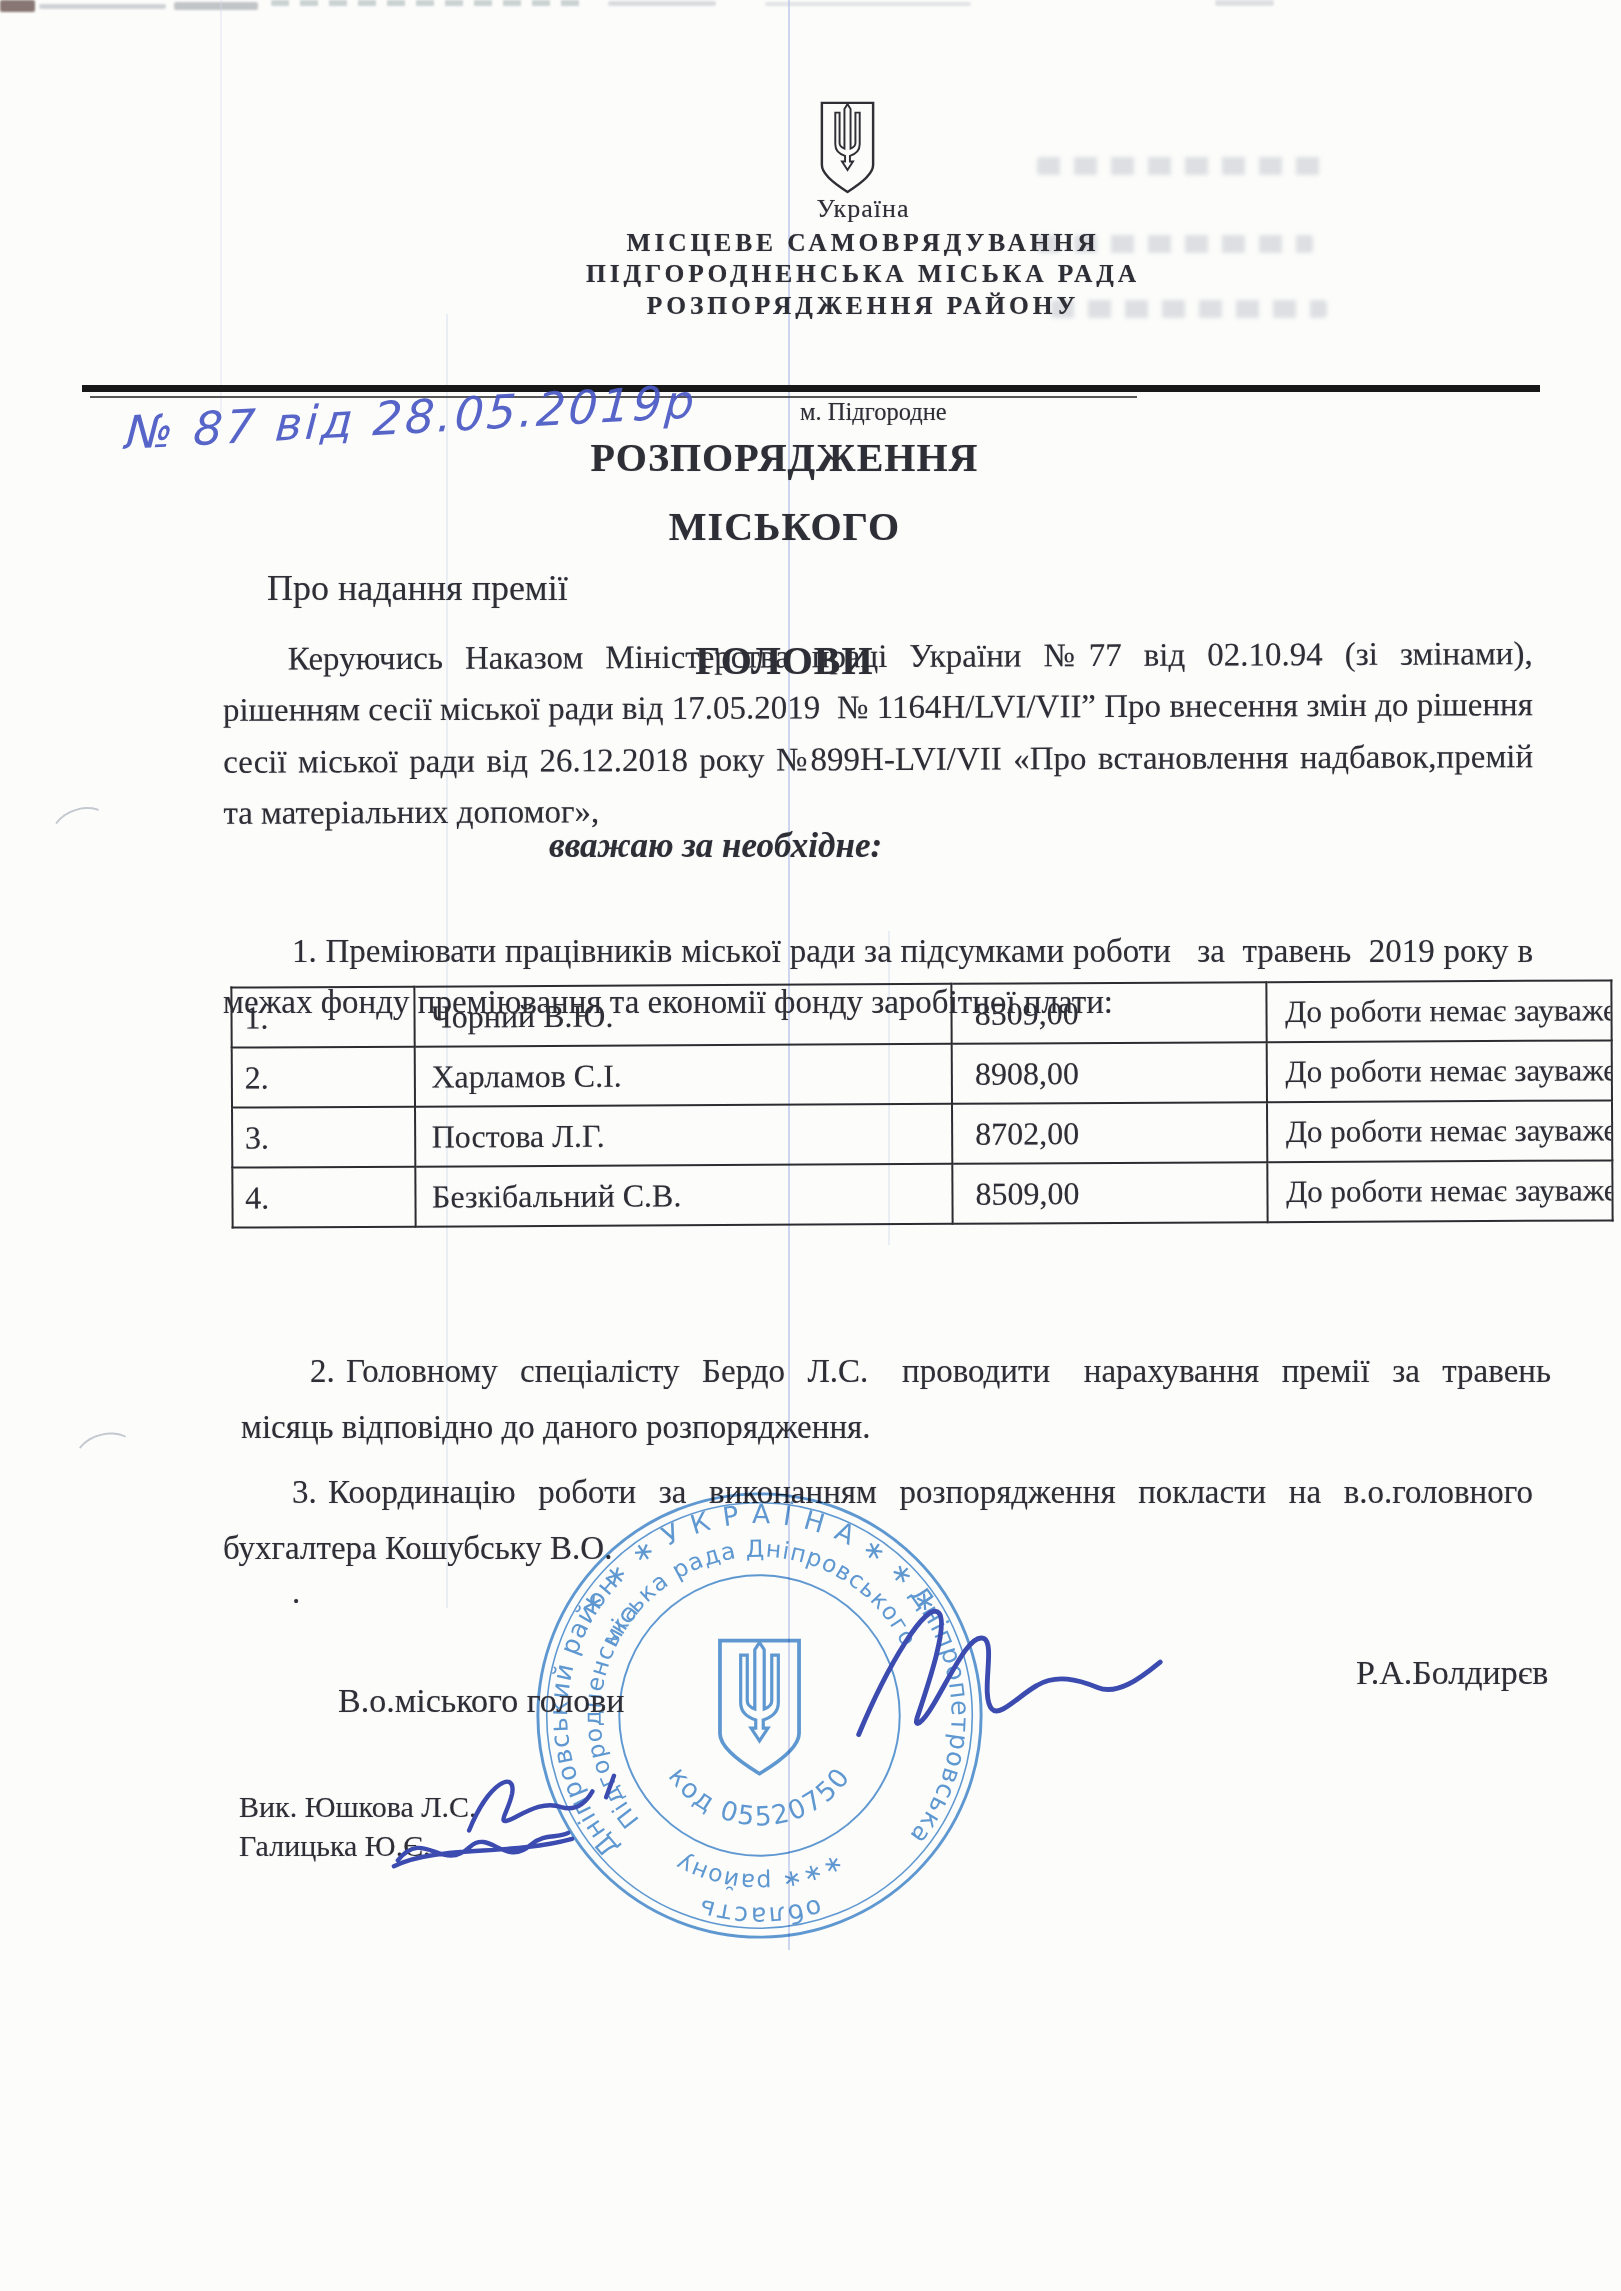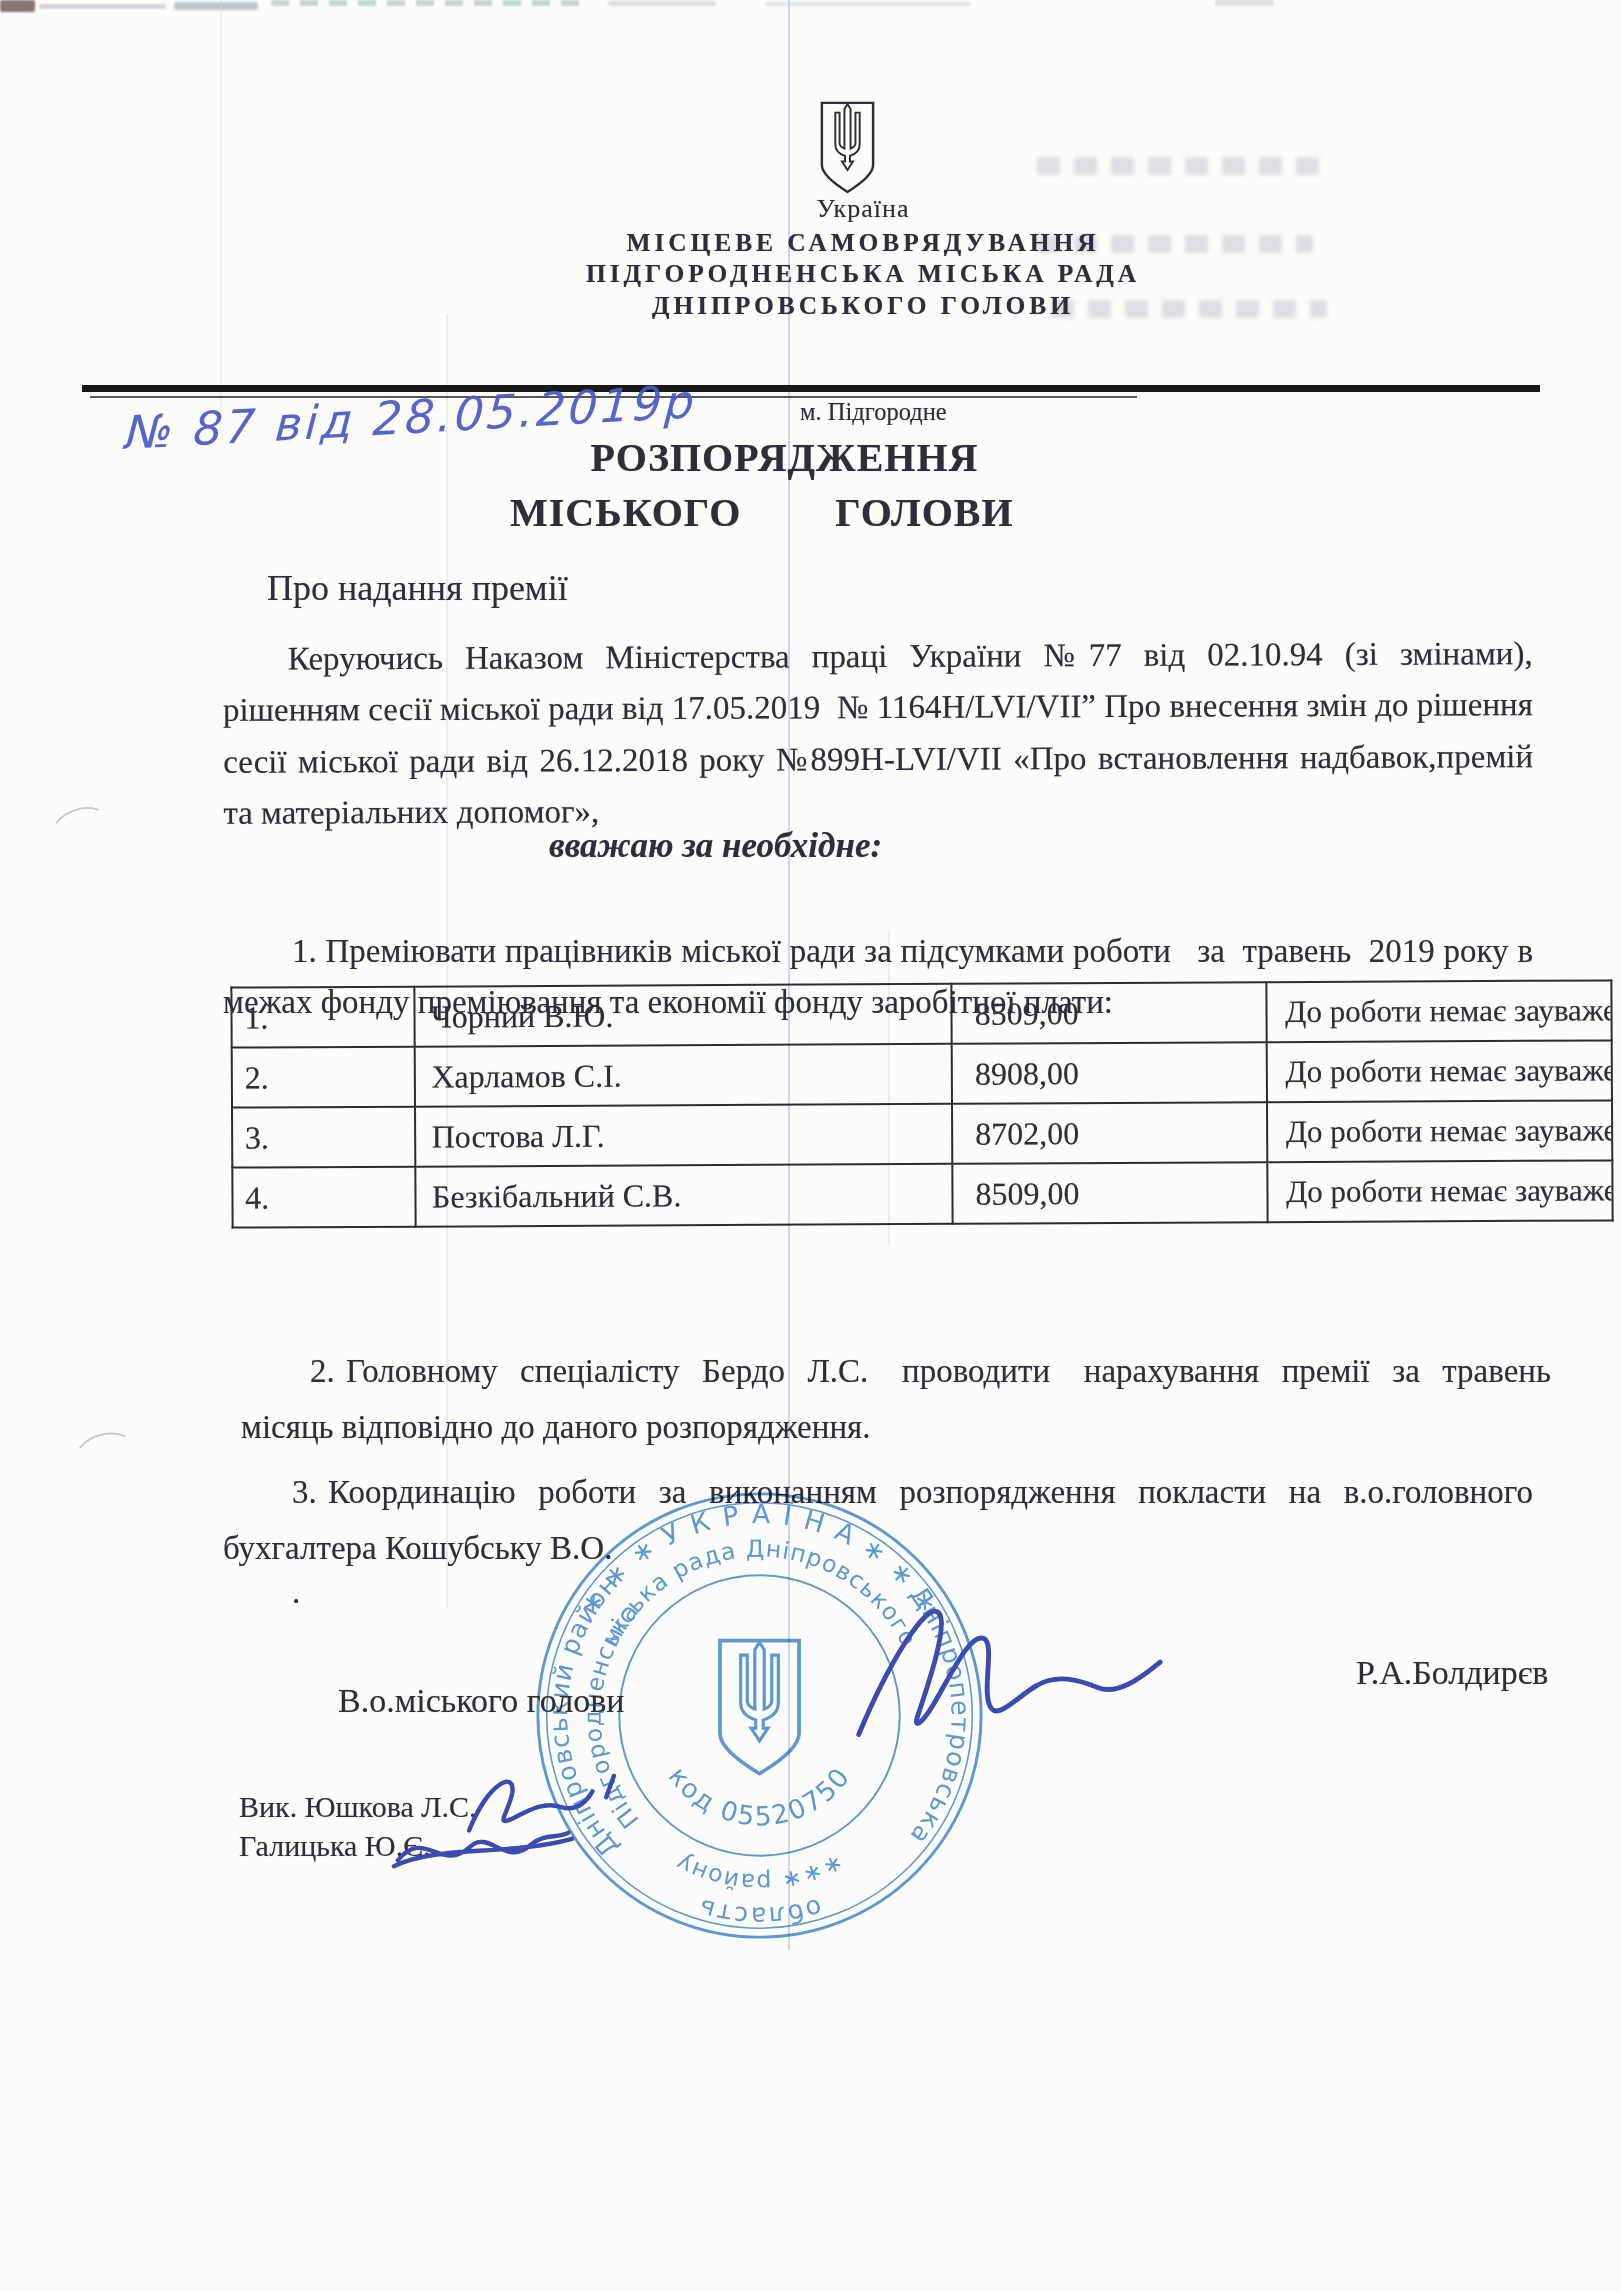--- a/index.html
+++ b/index.html
@@ -15,21 +15,21 @@
   .hdr{left:510px;top:196px;width:706px;text-align:center;line-height:1;}
   .hdr .country{font-size:26px;letter-spacing:1px;margin-bottom:7.8px;}
   .hdr .org{font-weight:bold;font-size:25.5px;letter-spacing:3.9px;margin-bottom:5.9px;white-space:nowrap;}
   .rule-thick{left:82px;top:385px;width:1458px;height:6.9px;background:#181818;}
   .rule-thin{left:90px;top:396px;width:1047px;height:2px;background:#3a3a3a;opacity:.85;}
   .place{left:800px;top:398px;font-size:24.5px;}
   .handnum{left:125px;top:390px;font-family:"DejaVu Sans",sans-serif;font-style:italic;
            font-size:46px;color:#4a58c4;transform:rotate(-3.2deg) skewX(-7deg);
            letter-spacing:2.9px;opacity:.92;white-space:nowrap;}
   .title{left:510px;top:438px;width:549px;text-align:center;font-weight:bold;font-size:40px;letter-spacing:1px;line-height:1;}
-  .title .l2{margin-top:15px;display:flex;justify-content:flex-start;gap:94px;}
+  .title .l2{margin-top:29px;display:flex;justify-content:flex-start;gap:94px;flex-direction:column;}
   .subject{left:267px;top:567px;font-size:36px;}
   .para{font-size:33px;line-height:1.56;text-align:justify;white-space:pre-wrap;}
   .preamble{left:223px;top:631px;width:1310px;text-indent:65px;transform:rotate(-.25deg);}
   .resolve{left:549px;top:826px;width:490px;text-align:left;font-weight:bold;font-style:italic;font-size:35px;}
   .item1{left:223px;top:926px;width:1310px;text-indent:69px;}
   .item2{left:223px;top:1343px;width:1310px;text-indent:69px;line-height:1.7;margin-left:18px;}
   .item3{left:223px;top:1464px;width:1310px;text-indent:69px;line-height:1.7;}
   .stray{left:292px;top:1574px;font-size:33px;}
   
   .tblwrap{left:231px;top:983px;transform:rotate(-.3deg);}
@@ -83,21 +83,21 @@
 
   <svg class="abs" style="left:817px;top:99px;" width="61" height="98" viewBox="0 0 100 160">
     <path d="M8,6 H92 V108 Q92,126 50,152 Q8,126 8,108 Z" fill="none" stroke="#2f2f35" stroke-width="4"></path>
     <path d="M30,22 h7 v50 q0,6 8,9 V16 l5,-8 5,8 v65 q8,-3 8,-9 V22 h7 v52 q0,14 -16,19 v9 h5 l-9,14 -9,-14 h5 v-9 q-16,-5 -16,-19 Z" fill="none" stroke="#2f2f35" stroke-width="3.2"></path>
   </svg>
 
   <div class="abs hdr soft">
     <div class="country">Україна</div>
     <div class="org">МІСЦЕВЕ  САМОВРЯДУВАННЯ</div>
     <div class="org">ПІДГОРОДНЕНСЬКА  МІСЬКА  РАДА</div>
-    <div class="org">ДНІПРОВСЬКОГО  ГОЛОВИ</div>
+    <div class="org">РОЗПОРЯДЖЕННЯ  РАЙОНУ</div>
   </div>
 
   <div class="abs rule-thick"></div>
   <div class="abs rule-thin"></div>
 
   <div class="abs place soft">м. Підгородне</div>
 
   <div class="abs handnum">№ 87  від  28.05.2019р</div>
 
   <div class="abs title soft">

